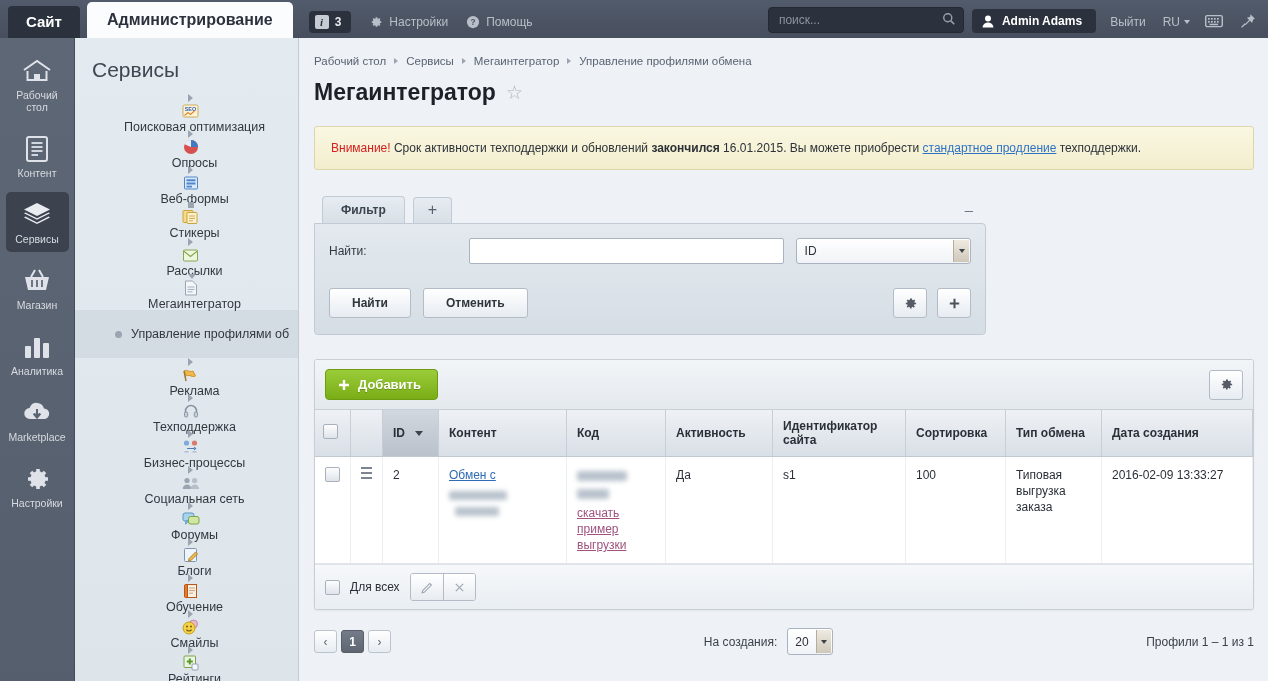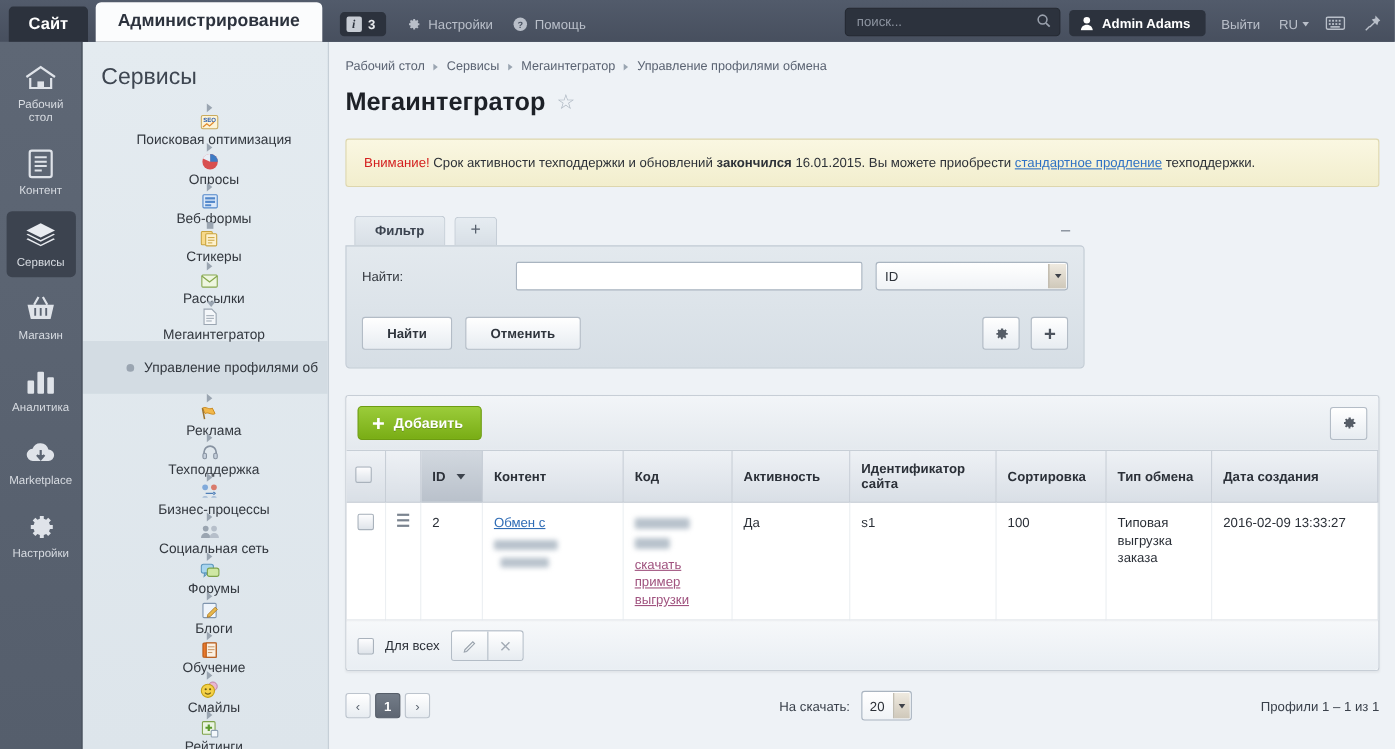--- a/index.html
+++ b/index.html
@@ -928,21 +928,21 @@
     </div>
   </div>
 
   <div class="pager">
     <div class="pgbtns">
       <div class="pgb">‹</div>
       <div class="pgb cur">1</div>
       <div class="pgb">›</div>
     </div>
     <div class="pgmid">
-      <span>На скачать:</span>
+      <span>На создания:</span>
       <div class="perpage">
         <span>20</span>
         <span class="arrowbox">
             <i class="caret"></i>
           </span>
       </div>
     </div>
     <div>Профили 1 – 1 из 1</div>
   </div>
 

